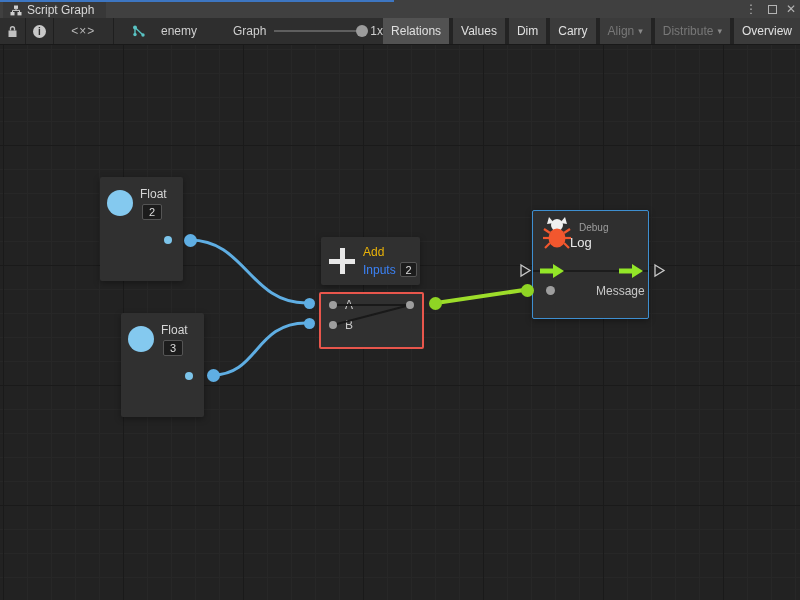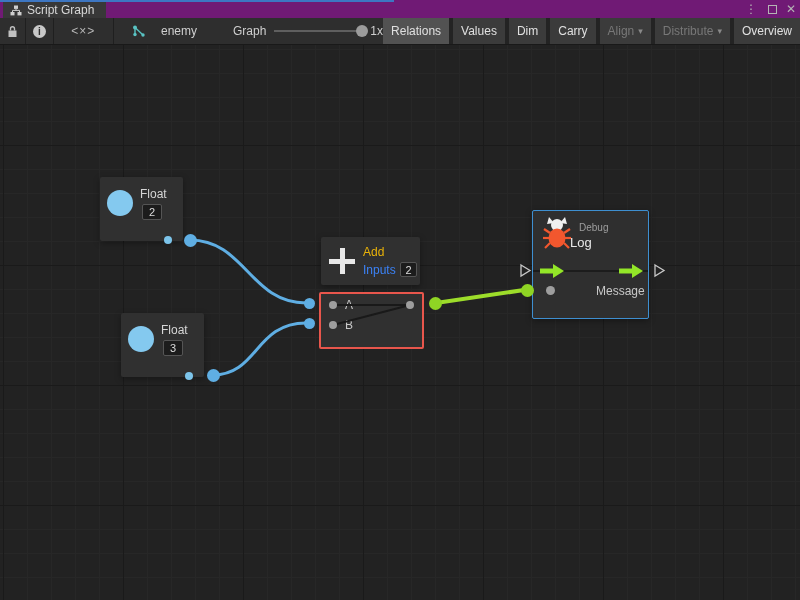--- a/index.html
+++ b/index.html
@@ -1,20 +1,20 @@
 <!DOCTYPE html>
 <html><head>
 <meta charset="utf-8">
 <style>
   html,body{margin:0;padding:0;width:800px;height:600px;overflow:hidden;
     font-family:"Liberation Sans",sans-serif;background:#222;}
   *{box-sizing:border-box;}
 
   
-  .tabstrip{position:absolute;left:0;top:0;width:800px;height:18px;background:#701a75;}
+  .tabstrip{position:absolute;left:0;top:0;width:800px;height:18px;background:#404040;}
   .focus-line{position:absolute;left:0;top:0;width:394px;height:2px;background:#3d76c2;}
   .tab{position:absolute;left:3px;top:2px;height:16px;background:#383838;
     display:flex;align-items:center;padding:0 12px 0 7px;gap:5px;}
   .tab-label{font-size:12px;color:#d8d8d8;white-space:nowrap;}
   .win-controls{position:absolute;right:4px;top:0;height:18px;display:flex;align-items:center;gap:9px;color:#b4b4b4;}
   .kebab{font-size:12px;line-height:1;padding:0 2px;}
   .maxbox{width:9px;height:9px;border:1px solid #b4b4b4;}
   .closex{font-size:12px;line-height:1;}
 
   
@@ -44,21 +44,21 @@
       linear-gradient(90deg,#1a1a1a 1px, transparent 1px),
       linear-gradient(#272727 1px, transparent 1px),
       linear-gradient(90deg,#272727 1px, transparent 1px);
     background-size:120px 120px,120px 120px,24px 24px,24px 24px;
     background-position:0 100px,123px 0,0 4px,3px 0;}
   .wires{position:absolute;left:0;top:0;width:800px;height:555px;z-index:1;}
   .node{position:absolute;background:#303030;border-radius:2px;z-index:2;
     box-shadow:0 2px 6px rgba(0,0,0,0.35);}
 
   
-  .float-node{width:83px;height:64px;}
+  .float-node{width:83px;height:104px;}
   .float-circle{position:absolute;left:7px;top:13px;width:26px;height:26px;border-radius:50%;background:#84c9ef;}
   .float-title{position:absolute;left:40px;top:10px;font-size:12px;color:#d6d6d6;}
   .value-box{position:absolute;background:#1c1c1c;border:1px solid #555;border-radius:2px;
     color:#dcdcdc;font-size:11px;display:flex;align-items:center;justify-content:center;}
   .float-value{left:42px;top:27px;width:20px;height:16px;}
   .float-outdot{position:absolute;left:64px;top:59px;width:8px;height:8px;border-radius:50%;background:#7cc4ea;}
 
   
   .add-header{left:321px;top:192px;width:99px;height:48px;}
   .plus-icon{position:absolute;left:8px;top:11px;width:26px;height:26px;}

